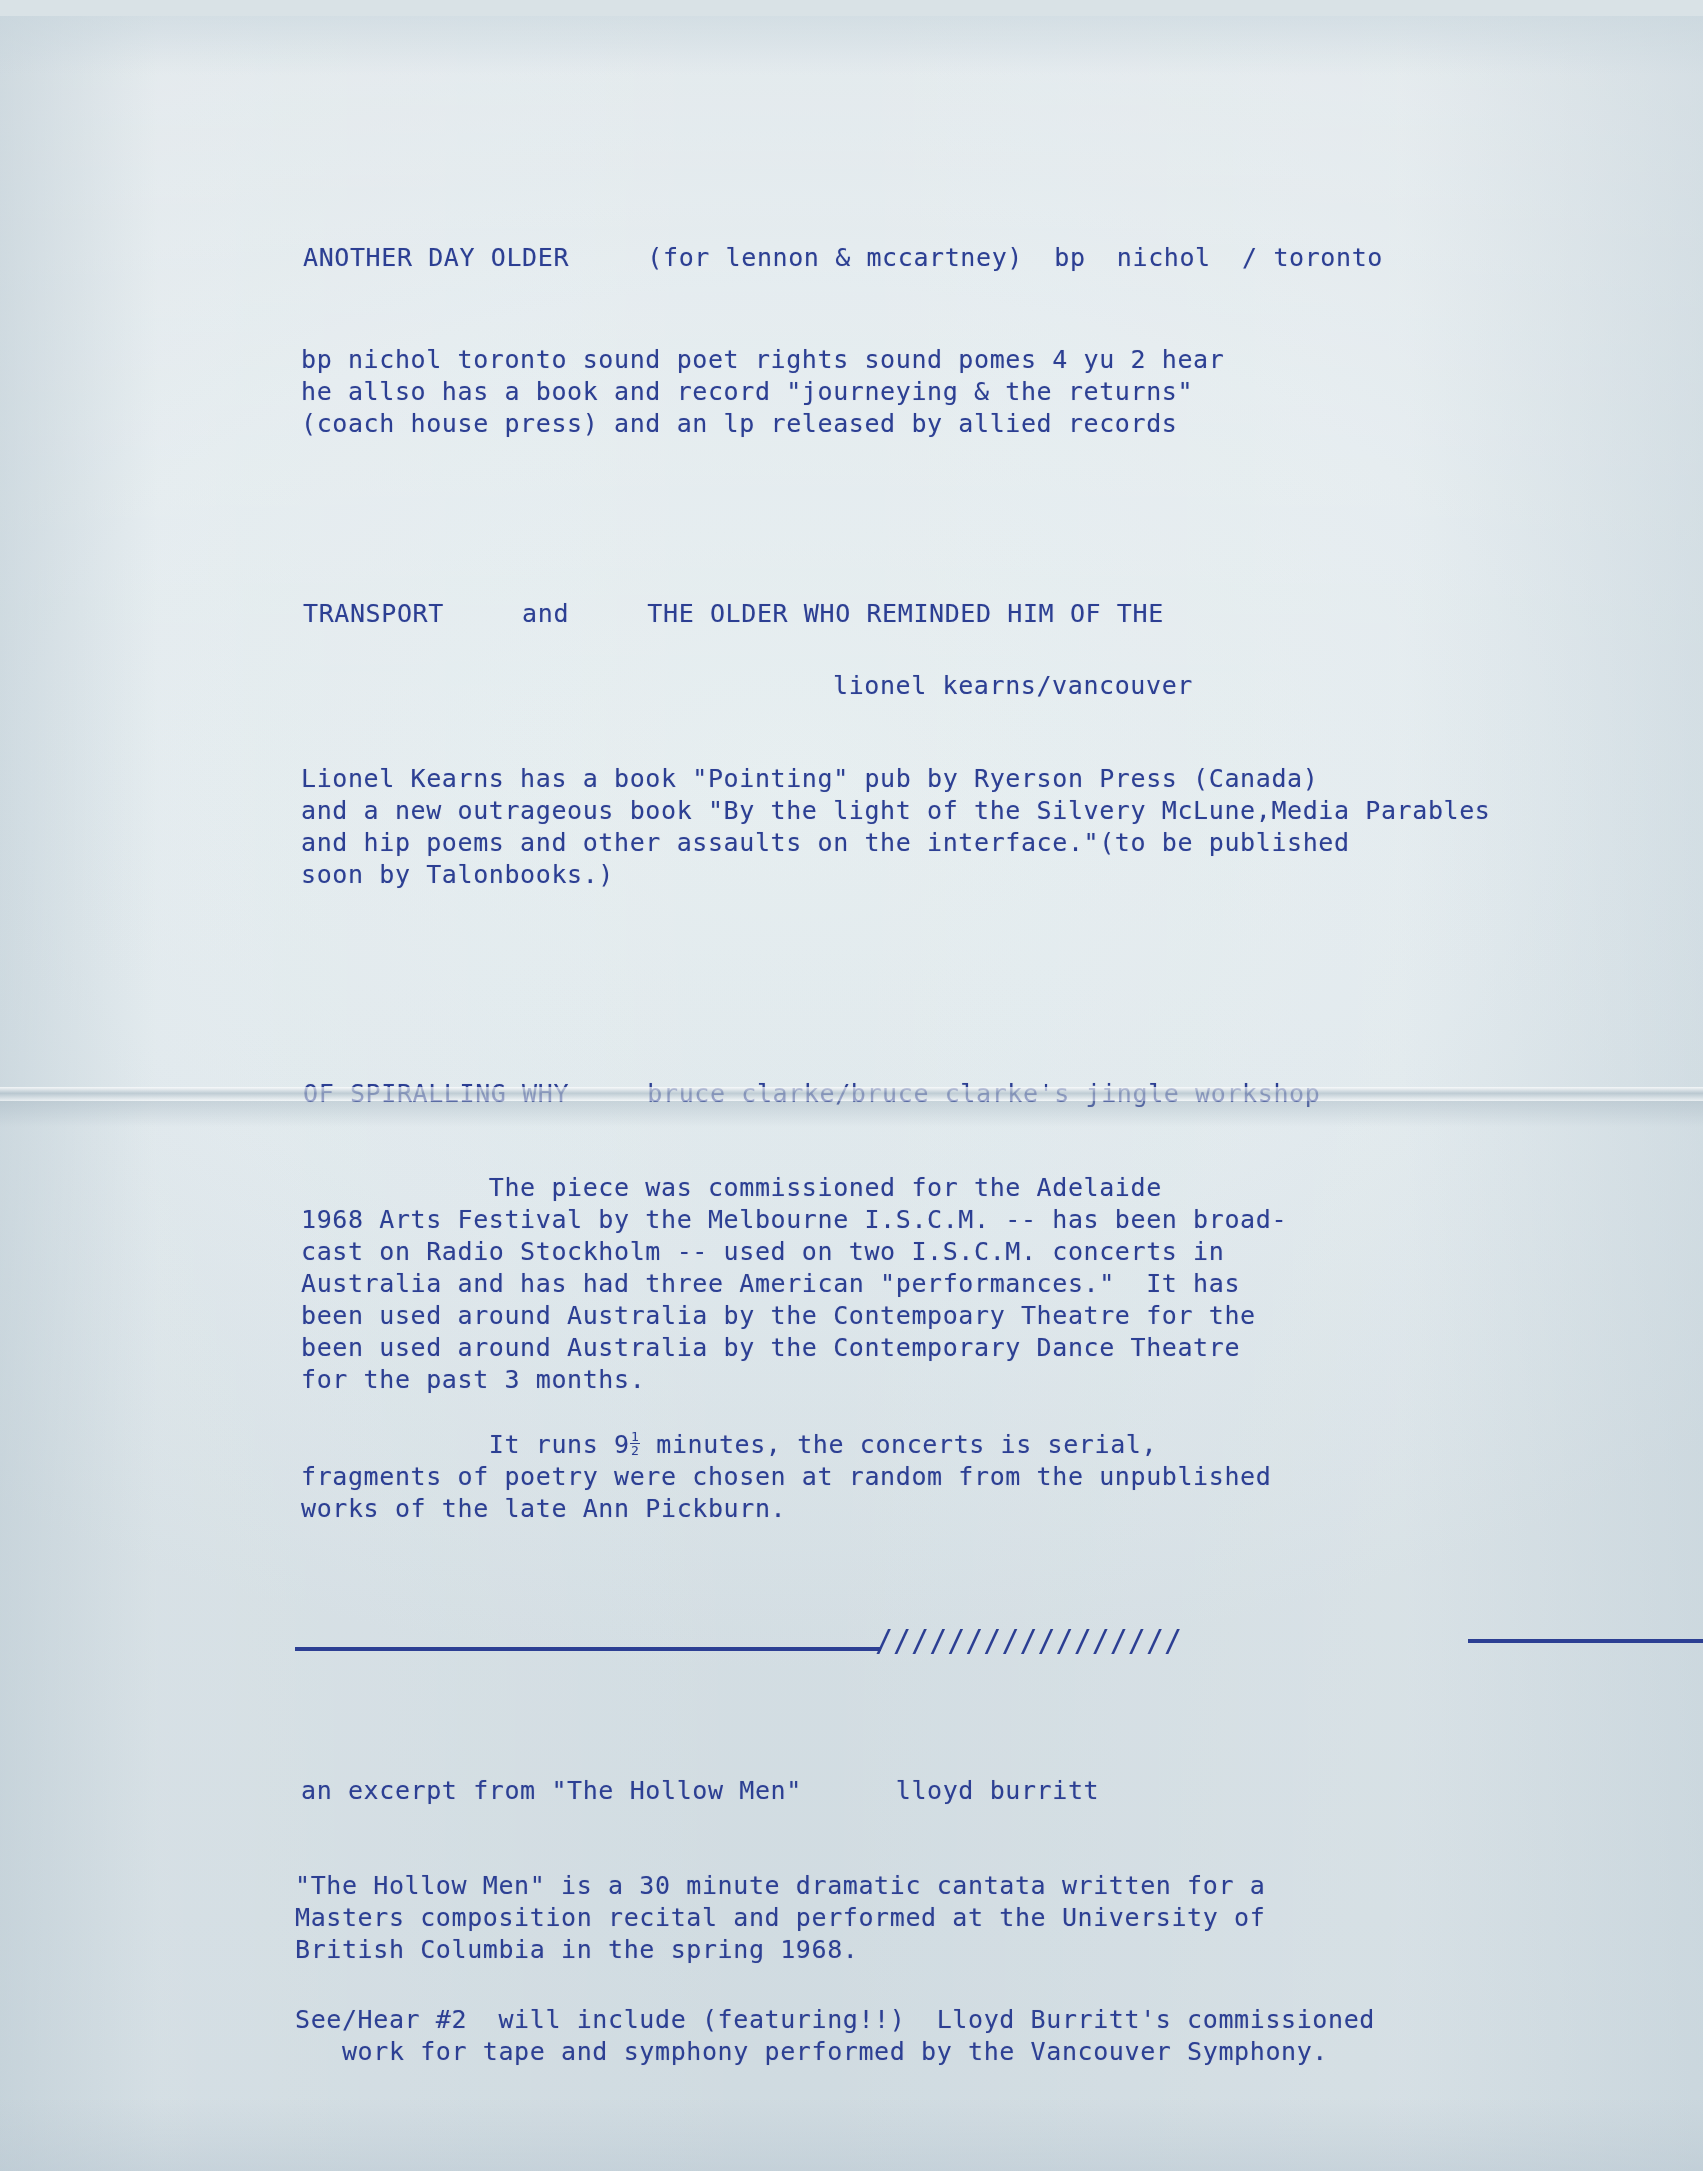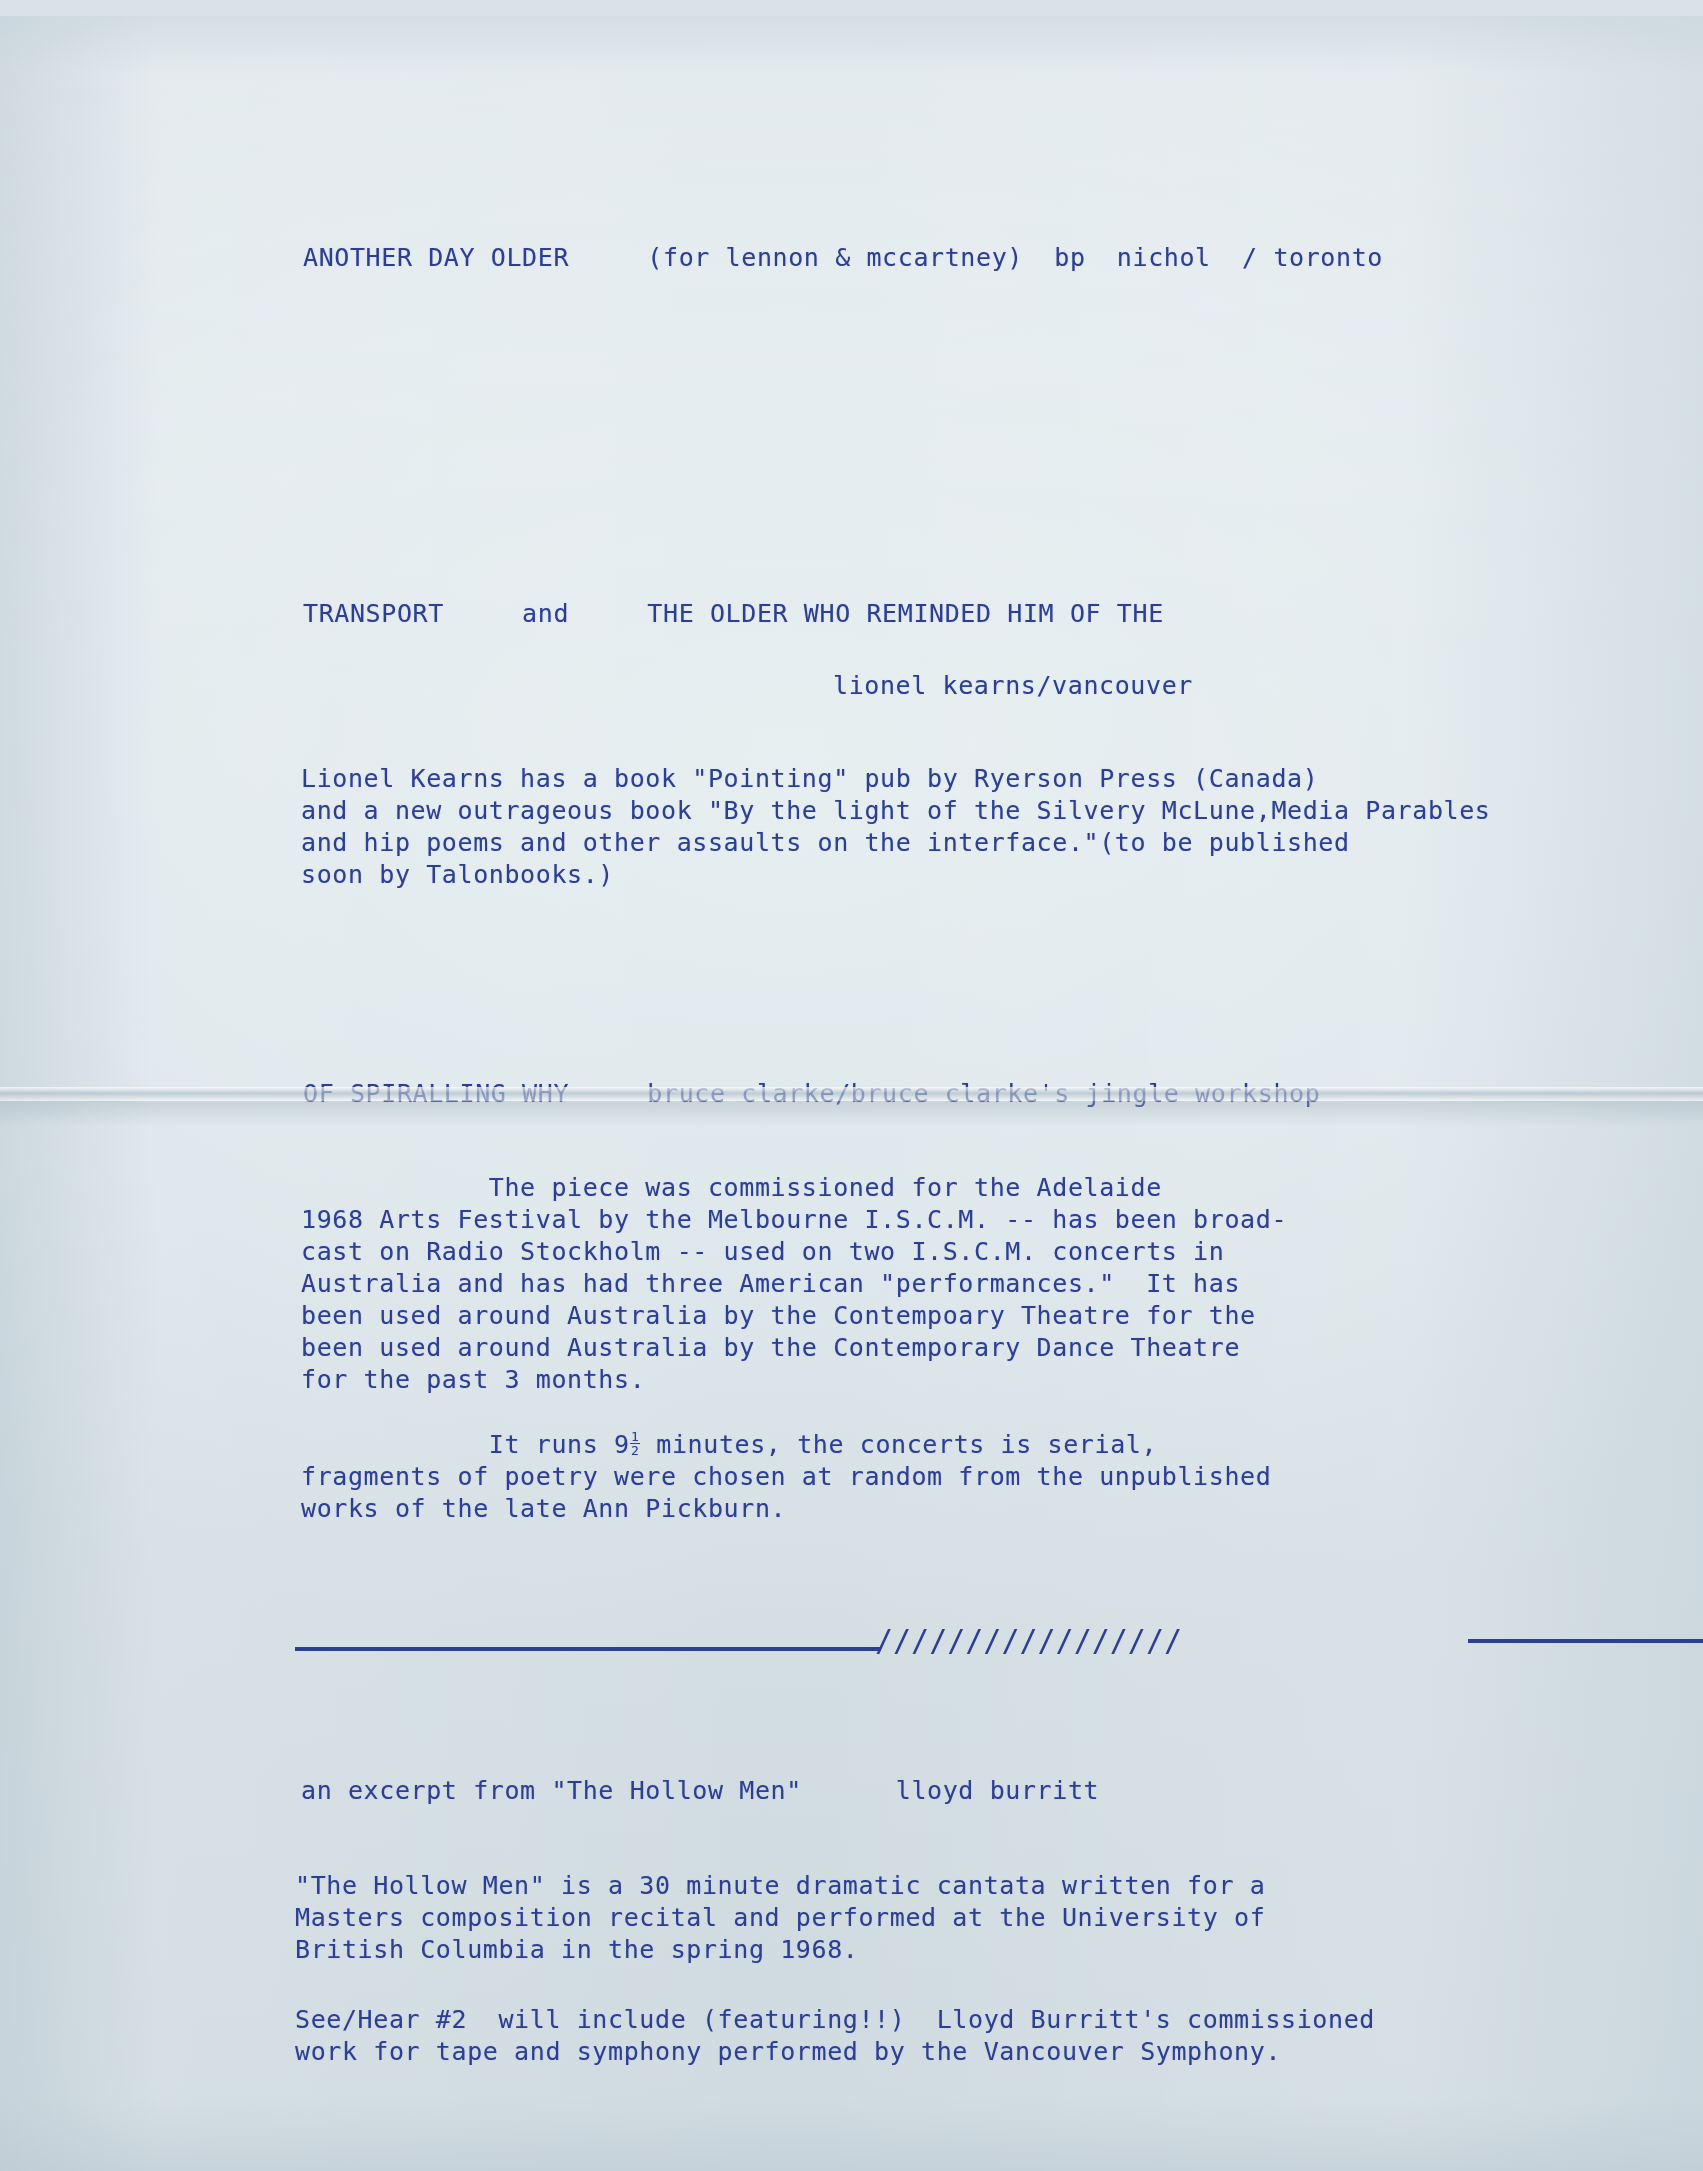--- a/index.html
+++ b/index.html
@@ -83,21 +83,21 @@
   #hdr1      { left: 303px; top: 226px; }
   #body1     { left: 301px; top: 328px; }
   #hdr2      { left: 303px; top: 582px; }
   #hdr2b     { left: 833px; top: 654px; }
   #body2     { left: 301px; top: 747px; }
   #hdr3      { left: 303px; top: 1062px; }
   #body3     { left: 301px; top: 1156px; }
   #body3b    { left: 301px; top: 1413px; }
   #hdr4      { left: 301px; top: 1759px; }
   #body4     { left: 295px; top: 1854px; }
-  #body5     { left: 295px; top: 1988px; }
+  #body5     { left: 295px; top: 1988px; text-align: center; }
 
   
   .divider {
     position: absolute;
     left: 295px;
     top: 1604px;
     width: 1148px;
     height: 42px;
   }
   .divider .line-left {
@@ -145,20 +145,23 @@
 
   <div class="paper-tint-a"></div>
   <div class="paper-tint-b"></div>
   <div class="edge-top"></div>
   <div class="edge-bottom"></div>
 
   <div class="content">
 
     <div class="blk" id="hdr1">ANOTHER DAY OLDER     (for lennon &amp; mccartney)  bp  nichol  / toronto</div>
 
+    <div class="blk" id="body1">bp nichol toronto sound poet rights sound pomes 4 yu 2 hear
+he allso has a book and record "journeying &amp; the returns"
+(coach house press) and an lp released by allied records</div>
 
     <div class="blk" id="hdr2">TRANSPORT     and     THE OLDER WHO REMINDED HIM OF THE</div>
 
     <div class="blk" id="hdr2b">lionel kearns/vancouver</div>
 
     <div class="blk" id="body2">Lionel Kearns has a book "Pointing" pub by Ryerson Press (Canada)
 and a new outrageous book "By the light of the Silvery McLune,Media Parables
 and hip poems and other assaults on the interface."(to be published
 soon by Talonbooks.)</div>
 

